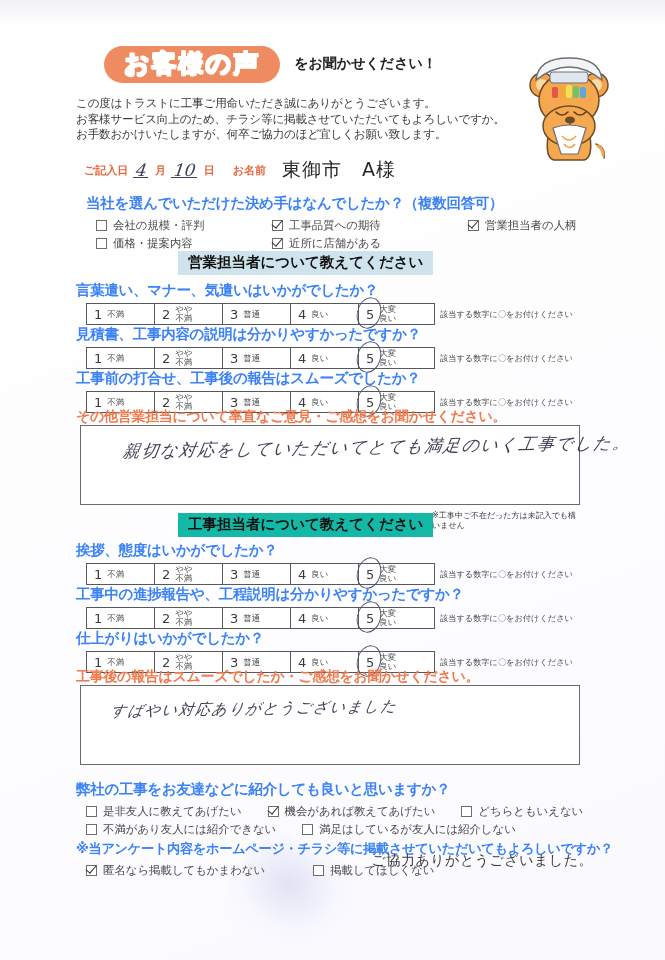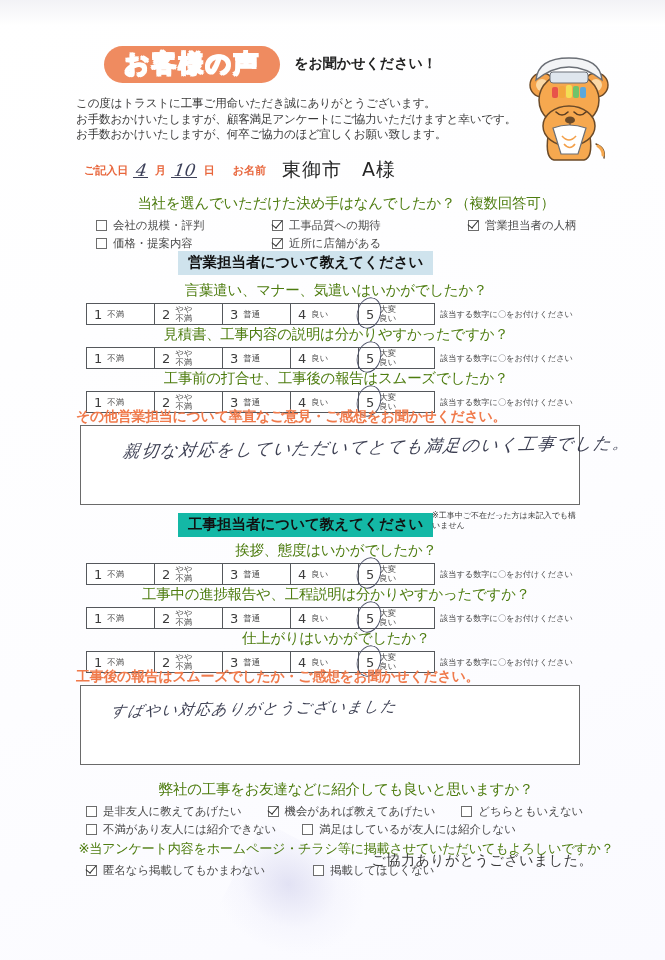--- a/index.html
+++ b/index.html
@@ -99,26 +99,25 @@
     color: #262626;
     font-size: 19px;
     font-weight: normal;
     letter-spacing: 1px;
     margin-left: 10px;
     line-height: 18px;
   }
 
   
   .q-orange {
-    color: #4d7c0f;
+    color: #3b82f6;
     font-size: 14.5px;
-    font-weight: normal;
+    font-weight: bold;
     letter-spacing: -0.3px;
     white-space: nowrap;
-    text-align: center;
   }
   .factors { position: absolute; left: 86px; top: 194px; width: 520px; }
   .factors .q-orange { margin-bottom: 5px; }
   .fgrid {
     display: grid;
     grid-template-columns: 176px 196px 1fr;
     row-gap: 3px;
     margin-left: 10px;
   }
   .opt {
@@ -282,21 +281,21 @@
   <div class="edge-top"></div>
   <div class="smudge"></div>
 
   <div class="title-row">
     <div class="pill">お客様の声</div>
     <div class="title-tail">をお聞かせください！</div>
   </div>
 
   <div class="intro">
     <div>この度はトラストに工事ご用命いただき誠にありがとうございます。</div>
-    <div>お手数おかけいたしますが、顧客満足アンケートにご協力いただけますと幸いです。</div>
+    <div>お客様サービス向上のため、チラシ等に掲載させていただいてもよろしいですか。</div>
     <div>お手数おかけいたしますが、何卒ご協力のほど宜しくお願い致します。</div>
   </div>
 
   <svg class="mascot" viewBox="0 0 120 126">
     <ellipse cx="30" cy="45" rx="12" ry="12" fill="#f4a24a" stroke="#6b4a28" stroke-width="1.4"></ellipse>
     <ellipse cx="30" cy="45" rx="6" ry="6" fill="#fbd9a6"></ellipse>
     <ellipse cx="84" cy="45" rx="12" ry="12" fill="#f4a24a" stroke="#6b4a28" stroke-width="1.4"></ellipse>
     <ellipse cx="84" cy="45" rx="6" ry="6" fill="#fbd9a6"></ellipse>
     <ellipse cx="57" cy="60" rx="30" ry="27" fill="#f6a84f" stroke="#6b4a28" stroke-width="1.5"></ellipse>
     <path d="M36 96 q-3 22 6 24 h30 q9 -2 6 -24 z" fill="#f6a84f" stroke="#6b4a28" stroke-width="1.5"></path>

